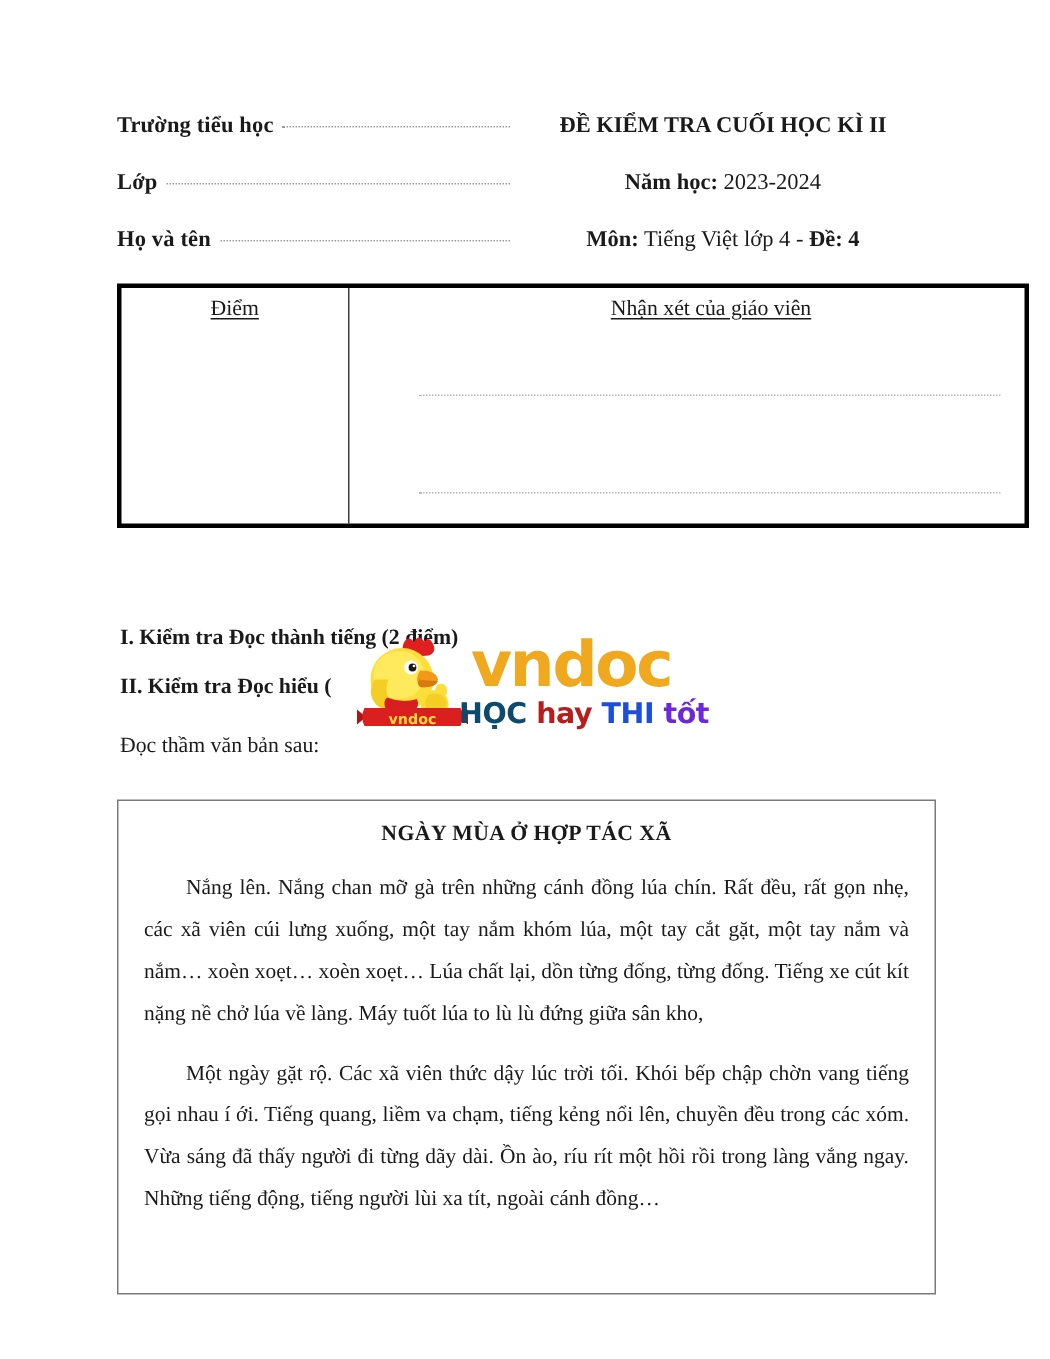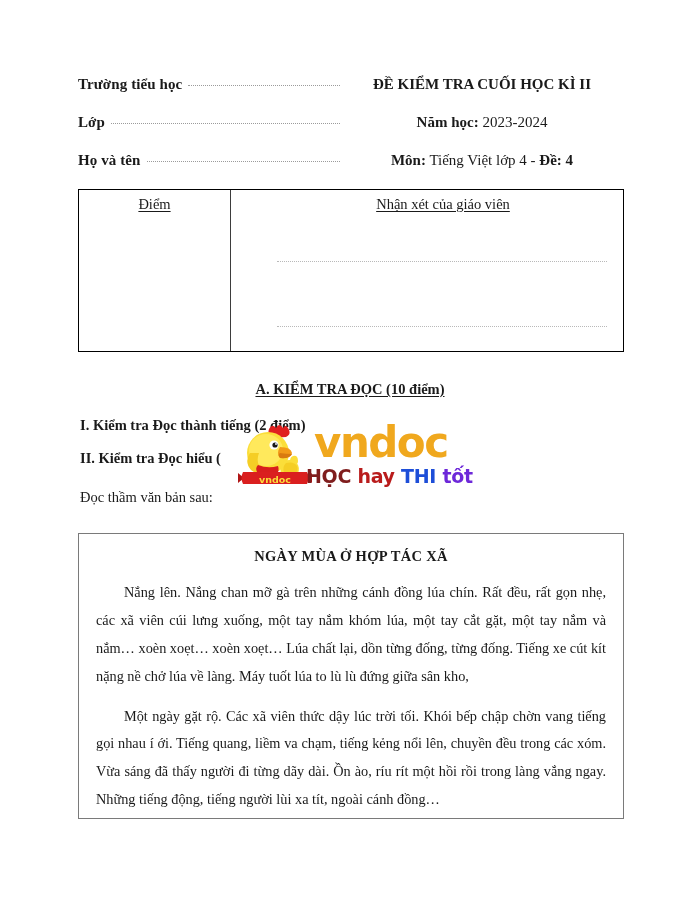--- a/index.html
+++ b/index.html
@@ -59,23 +59,23 @@
     white-space: nowrap;
   }
   .hright .b { font-weight: bold; }
   .hright .r { font-weight: normal; }
 
   
   .gtable {
     position: absolute;
     left: 78px;
     top: 189px;
-    width: 546px;
+    width: 608px;
     height: 163px;
-    border: 1px solid #000000;
+    border: 3px solid #000000;
     box-sizing: border-box;
     display: flex;
     gap: 32px;
   }
   .gcell-score {
     width: 152px;
     border-right: 1px solid #3d3d3d;
     box-sizing: border-box;
     position: relative;
   }
@@ -128,21 +128,21 @@
     left: 80px; top: 489px;
     font-size: 14.5px;
   }
 
   
   .passage {
     position: absolute;
     left: 78px;
     top: 533px;
     width: 546px;
-    height: 286px;
+    height: 330px;
     border: 1px solid #7a7a7a;
     box-sizing: border-box;
     padding: 14px 17px 12px 17px;
   }
   .passage-title {
     text-align: center;
     font-weight: bold;
     font-size: 14.5px;
     letter-spacing: .3px;
     margin-bottom: 14px;
@@ -185,21 +185,21 @@
     position: absolute;
     left: 70px;
     top: 44px;
     font-family: "DejaVu Sans", sans-serif;
     font-weight: bold;
     font-size: 19px;
     letter-spacing: -0.3px;
     white-space: nowrap;
     line-height: 22px;
   }
-  .tg-hoc { color: #7f1d1d; }
+  .tg-hoc { color: #0c4a6e; }
   .tg-hay { color: #b91c1c; }
   .tg-thi { color: #1d4ed8; }
   .tg-tot { color: #6d28d9; }
 </style>
 </head>
 <body>
 
 <div class="page">
 
   <div class="header">
@@ -243,21 +243,20 @@
     <div class="gcell-score">
       <div class="gtitle">Điểm</div>
     </div>
     <div class="gcell-comment">
       <div class="gtitle">Nhận xét của giáo viên</div>
       <div class="cmt-line l1"></div>
       <div class="cmt-line l2"></div>
     </div>
   </div>
 
-  <div class="sec-a">A. KIỂM TRA ĐỌC (10 điểm)</div>
   <div class="sec-i">I. Kiểm tra Đọc thành tiếng (2 điểm)</div>
   <div class="sec-ii">II. Kiểm tra Đọc hiểu (</div>
   <div class="read-silent">Đọc thầm văn bản sau:</div>
 
   <div class="logo">
 
     <svg class="mark" viewBox="0 0 78 68">
 
       <path d="M33 6 q3 -6 7 -1 q3 -6 7 0 q3 -5 6 2 q2 5 -3 7 l-14 1 q-5 -3 -3 -9 z" fill="#E02020"></path>
 

